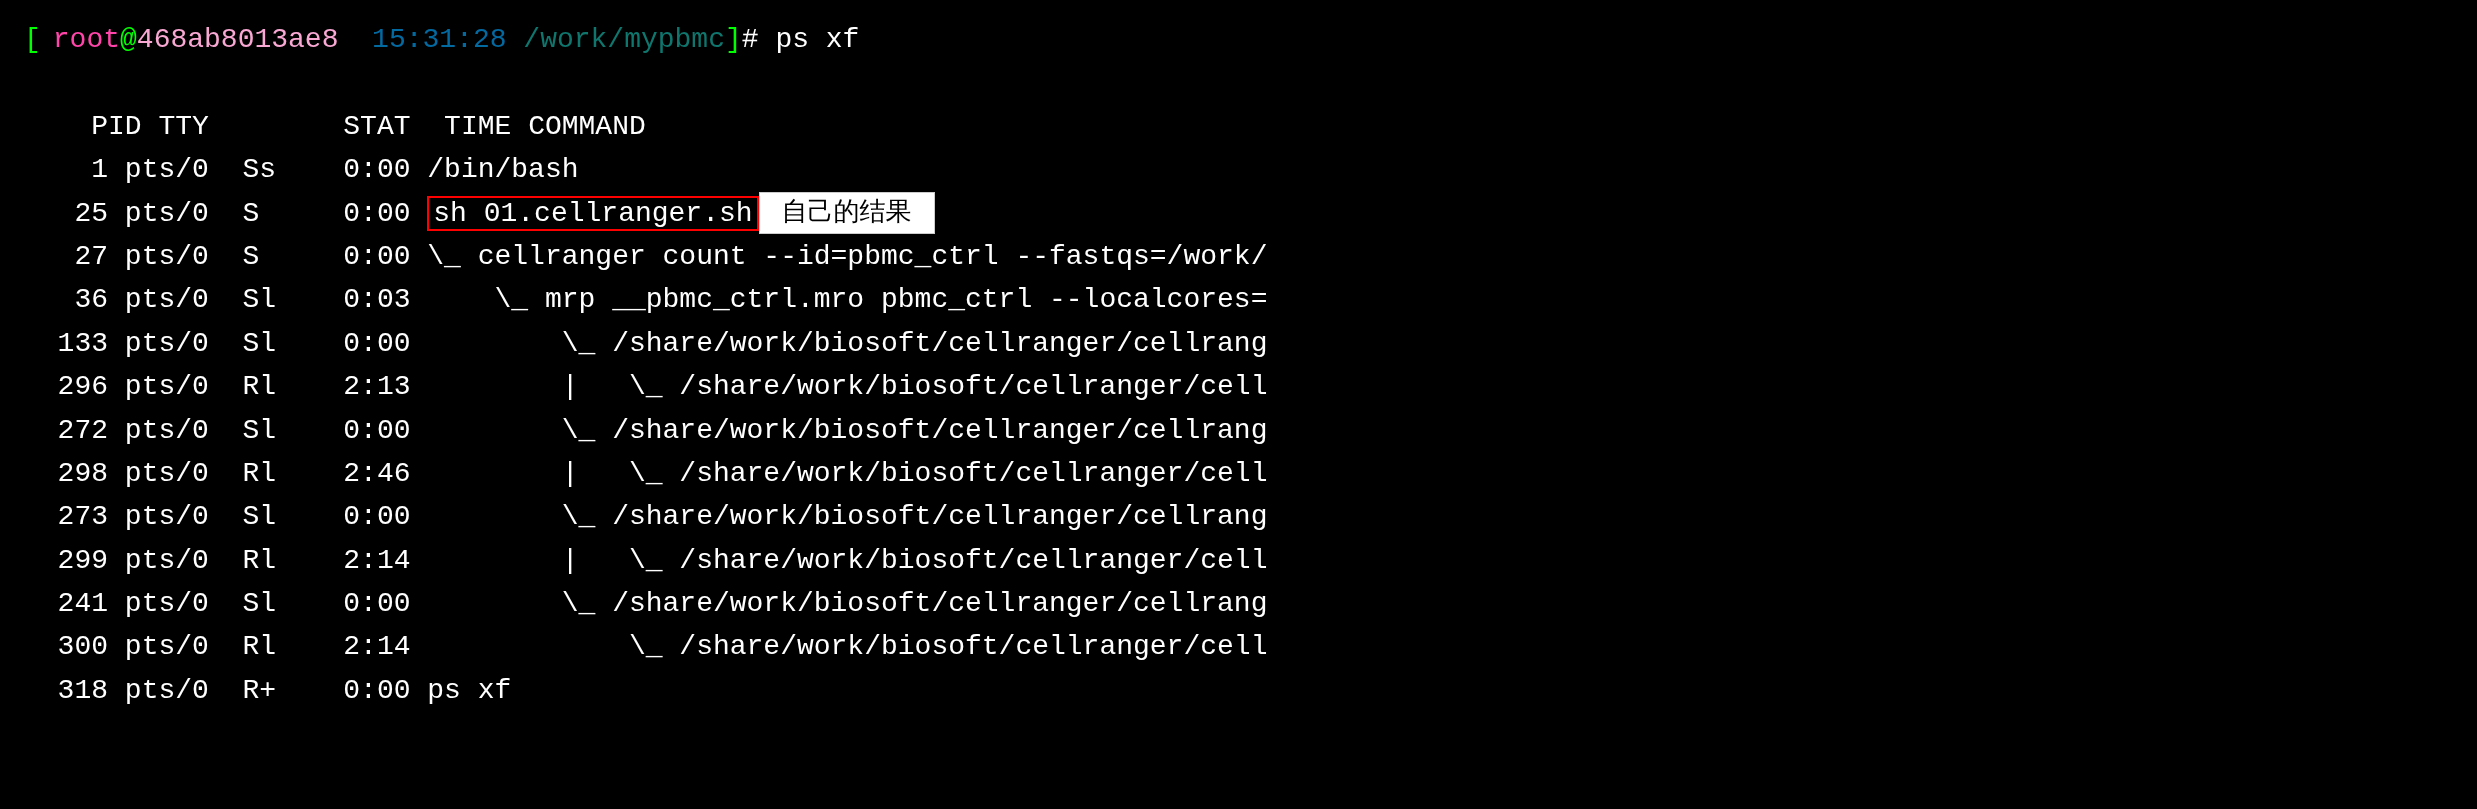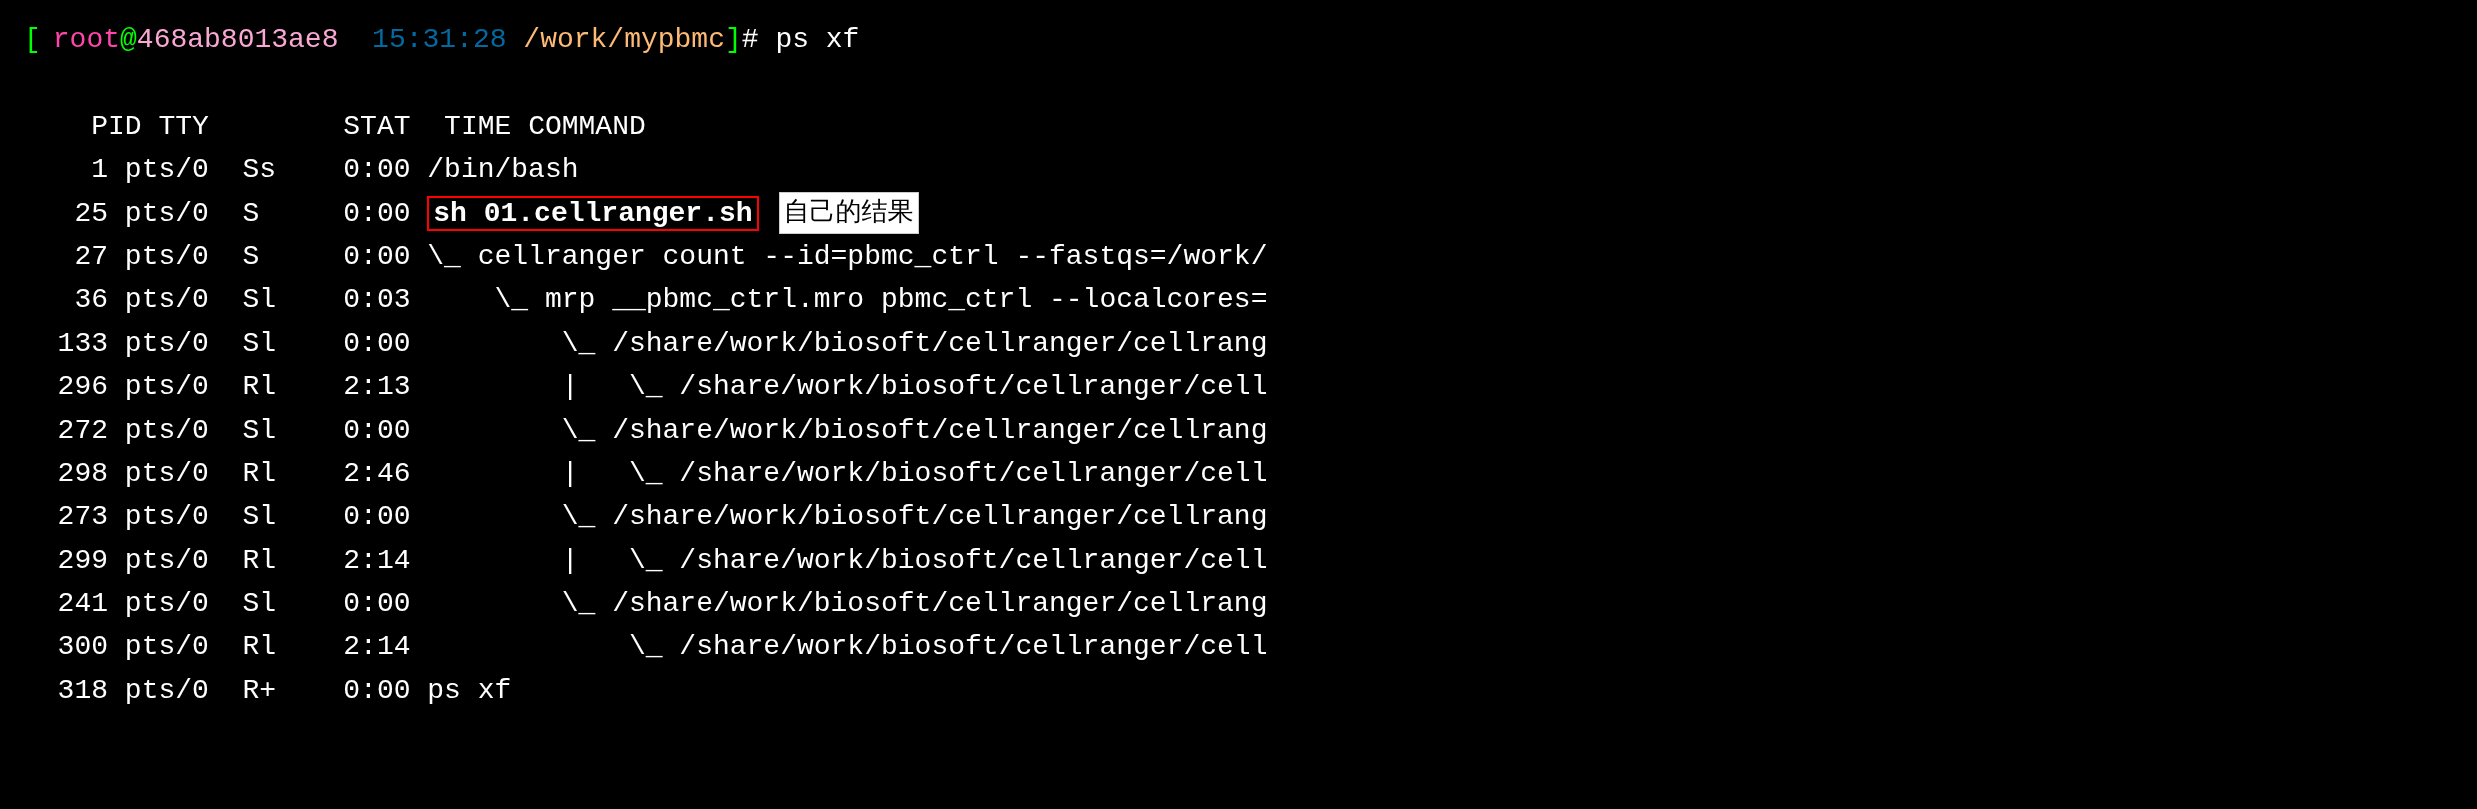--- a/index.html
+++ b/index.html
@@ -40,44 +40,43 @@
 
     .prompt-host {
       color: #f9a8d4;
     }
 
     .prompt-time {
       color: #0369a1;
     }
 
     .prompt-path {
-      color: #fdba74;
+      color: #0f766e;
     }
 
     .prompt-hash {
       color: #ffffff;
     }
 
     .prompt-cmd {
       color: #ffffff;
     }
 
     .highlighted-box {
       border: 2px solid #ff0000;
       display: inline;
       padding: 0 4px;
-      font-weight: bold;
     }
 
     .annotation {
       color: #000000;
       background-color: #ffffff;
       font-size: 26px;
-      padding: 0 4px;
-      margin-left: 20px;
+      padding: 0 22px;
+      margin-left: 0;
       display: inline-block;
       vertical-align: middle;
       border: 1px solid #cccccc;
     }
 
     .process-row {
       white-space: pre;
       color: #ffffff;
     }
   </style>

